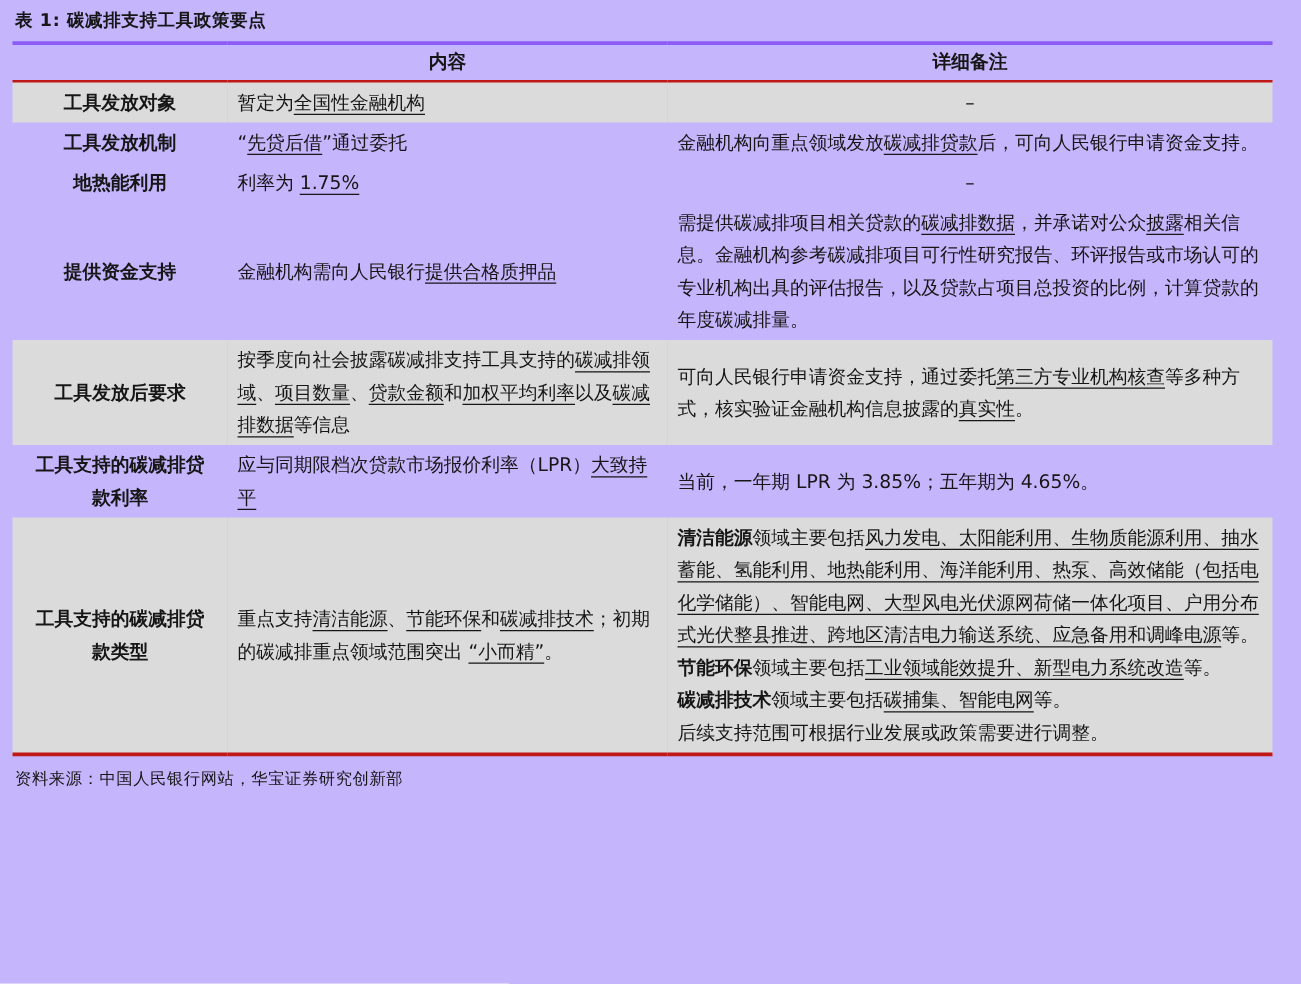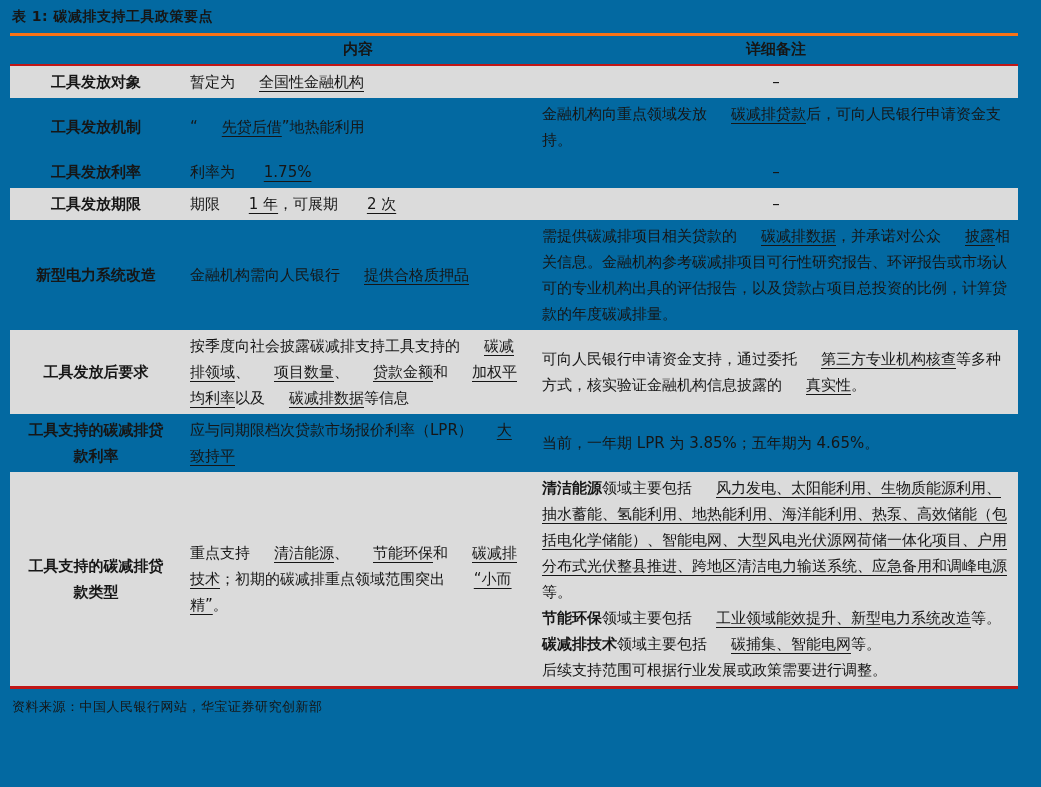--- a/index.html
+++ b/index.html
@@ -6,36 +6,36 @@
     margin: 0;
     padding: 0;
     background: #ffffff;
     font-family: "DejaVu Sans", "Liberation Sans", sans-serif;
     color: #161616;
   }
   .page {
     position: relative;
     width: 1041px;
     height: 787px;
-    background: #0369a1;
+    background: #c4b5fd;
     box-sizing: border-box;
     padding: 6px 14px 0 10px;
     overflow: hidden;
   }
   .doc-title {
     font-size: 14px;
     font-weight: bold;
     letter-spacing: 0.5px;
     margin: 2px 0 7px 2px;
   }
   table.policy-table {
     width: 1008px;
     border-collapse: collapse;
     table-layout: fixed;
-    border-top: 3px solid #f97316;
+    border-top: 3px solid #8b5cf6;
     border-bottom: 3px solid #c01717;
     font-size: 15px;
   }
   col.c-label { width: 172px; }
   col.c-content { width: 352px; }
   col.c-notes { width: 484px; }
   thead th {
     font-weight: bold;
     font-size: 15px;
     text-align: center;
@@ -52,21 +52,20 @@
     text-align: center;
     font-weight: bold;
     padding: 3px 16px;
   }
   td p { margin: 0; }
   td.center { text-align: center; }
   .u {
     text-decoration: underline;
     text-underline-offset: 4px;
     text-decoration-thickness: 1px;
-    padding-left: 24px;
   }
   .b { font-weight: bold; }
   .source-note {
     font-size: 13px;
     margin: 9px 0 12px 2px;
     letter-spacing: 0.5px;
   }
 </style>
 </head>
 <body>
@@ -93,46 +92,37 @@
           <td class="content-cell">
             <p><span>暂定为</span><span class="u">全国性金融机构</span></p>
           </td>
           <td class="notes-cell center">
             <p><span>–</span></p>
           </td>
         </tr>
         <tr>
           <td class="label-cell">工具发放机制</td>
           <td class="content-cell">
-            <p><span>“</span><span class="u">先贷后借</span><span>”地热能利用</span></p>
+            <p><span>“</span><span class="u">先贷后借</span><span>”通过委托</span></p>
           </td>
           <td class="notes-cell">
             <p><span>金融机构向重点领域发放</span><span class="u">碳减排贷款</span><span>后，可向人民银行申请资金支持。</span></p>
           </td>
         </tr>
         <tr>
-          <td class="label-cell">工具发放利率</td>
+          <td class="label-cell">地热能利用</td>
           <td class="content-cell">
             <p><span>利率为 </span><span class="u">1.75%</span></p>
           </td>
           <td class="notes-cell center">
             <p><span>–</span></p>
           </td>
         </tr>
-        <tr class="shaded">
-          <td class="label-cell">工具发放期限</td>
-          <td class="content-cell">
-            <p><span>期限 </span><span class="u">1 年</span><span>，可展期 </span><span class="u">2 次</span></p>
-          </td>
-          <td class="notes-cell center">
-            <p><span>–</span></p>
-          </td>
-        </tr>
         <tr>
-          <td class="label-cell">新型电力系统改造</td>
+          <td class="label-cell">提供资金支持</td>
           <td class="content-cell">
             <p><span>金融机构需向人民银行</span><span class="u">提供合格质押品</span></p>
           </td>
           <td class="notes-cell">
             <p><span>需提供碳减排项目相关贷款的</span><span class="u">碳减排数据</span><span>，并承诺对公众</span><span class="u">披露</span><span>相关信息。金融机构参考碳减排项目可行性研究报告、环评报告或市场认可的专业机构出具的评估报告，以及贷款占项目总投资的比例，计算贷款的年度碳减排量。</span></p>
           </td>
         </tr>
         <tr class="shaded">
           <td class="label-cell">工具发放后要求</td>
           <td class="content-cell">

